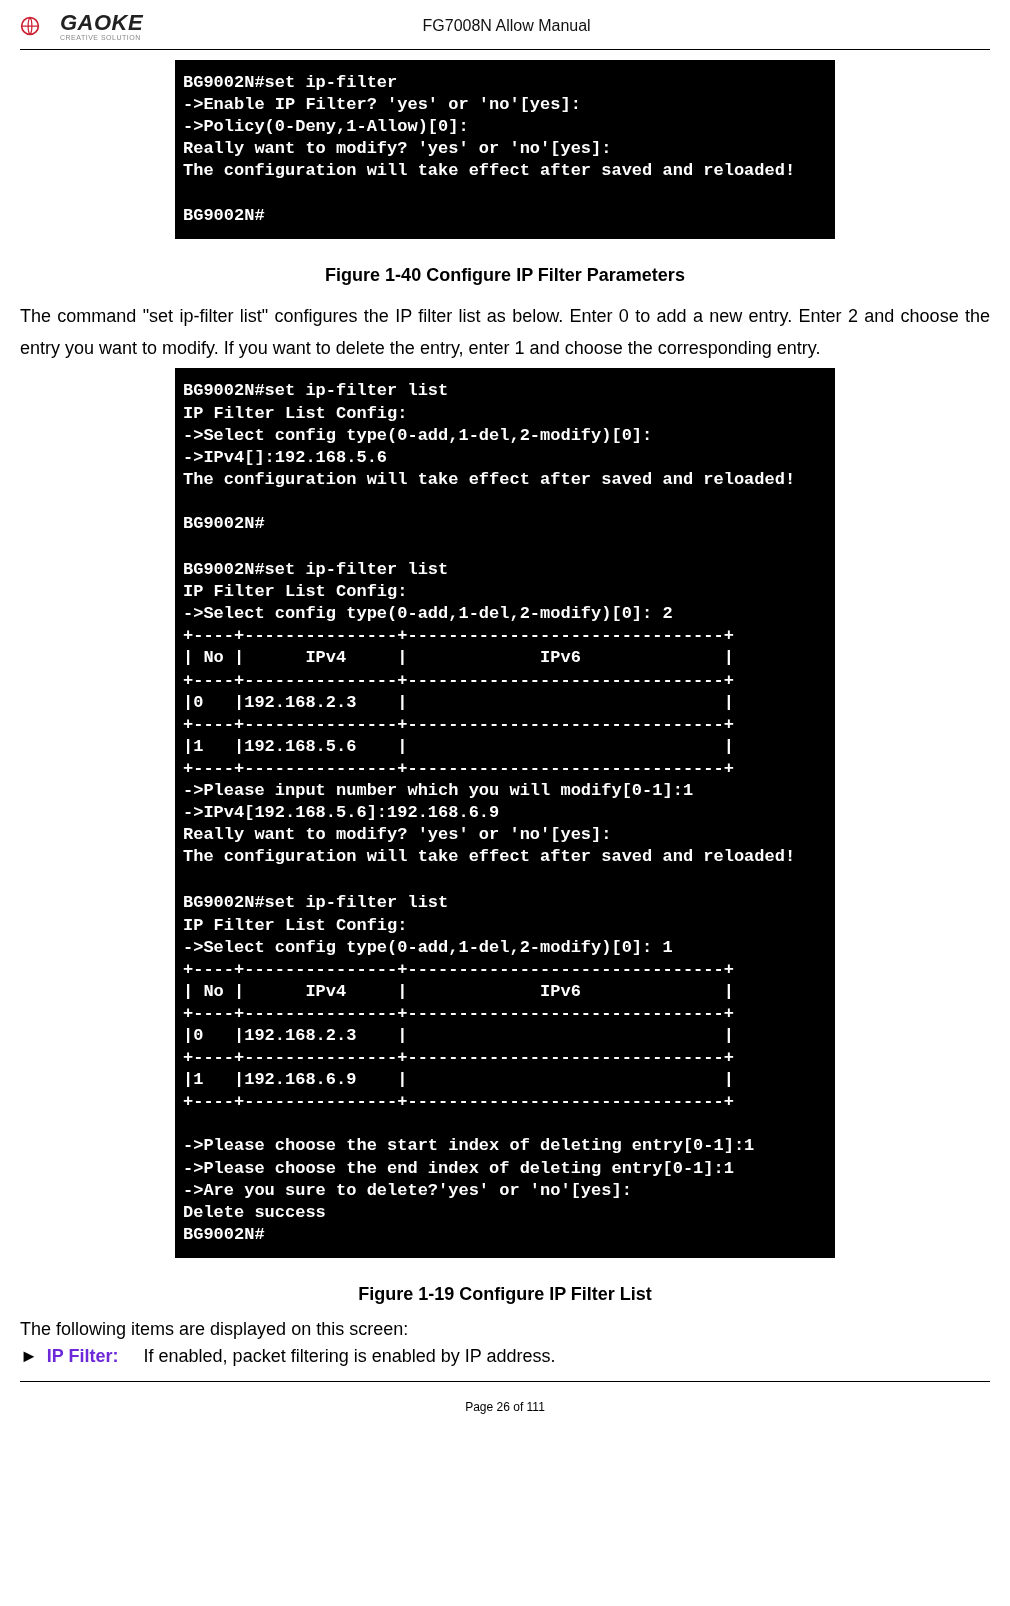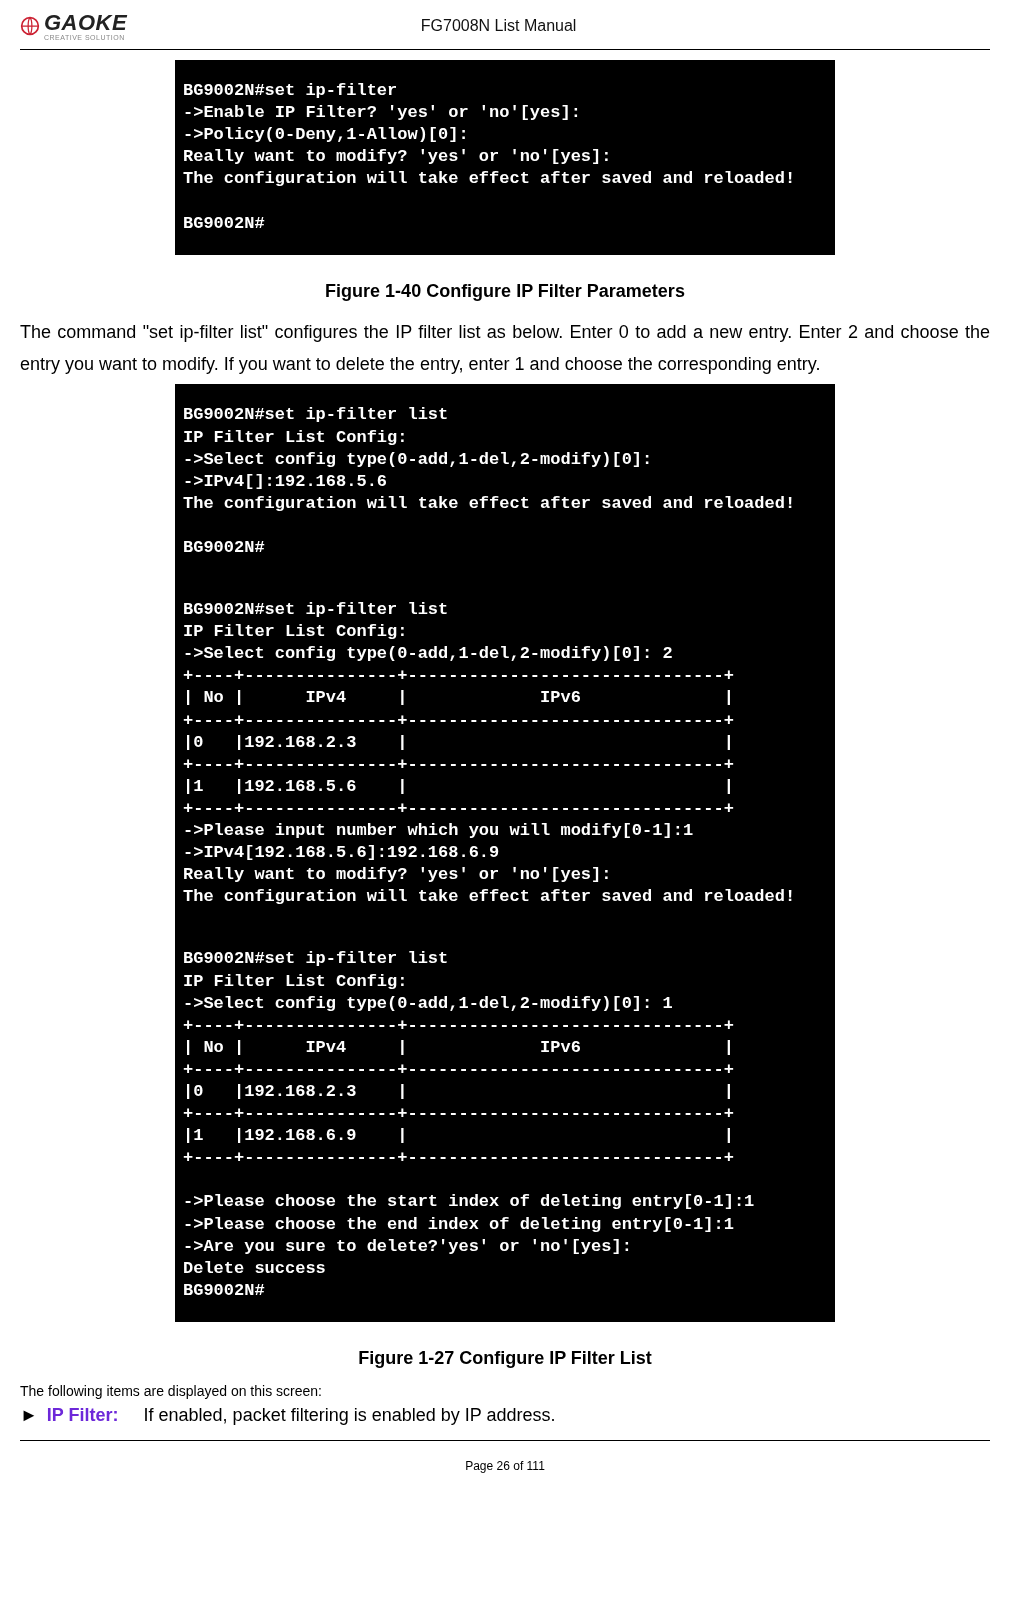--- a/index.html
+++ b/index.html
@@ -16,21 +16,21 @@
   }
   .header-row {
     display: flex;
     align-items: center;
     justify-content: space-between;
     padding: 0 0 6px 0;
   }
   .logo {
     display: flex;
     align-items: center;
-    gap: 4px;
+    gap: 20px;
   }
   .logo-icon {
     width: 20px;
     height: 20px;
   }
   .logo-text {
     font-weight: 900;
     font-size: 22px;
     color: #222;
     letter-spacing: 0.5px;
@@ -53,21 +53,21 @@
     border-top: 1.5px solid #000;
     margin: 2px 0 10px 0;
   }
   .terminal {
     background: #000;
     color: #fff;
     font-family: "Courier New", monospace;
     font-size: 17px;
     font-weight: bold;
     white-space: pre;
-    padding: 20px 8px;
+    padding: 12px 8px;
     line-height: 1.3;
     margin: 0 auto;
     overflow: hidden;
   }
   .t1 { width: 660px; }
   .t2 { width: 660px; margin-top: 0; }
   .t3 { width: 660px; margin-top: 0; }
   .t4 { width: 660px; margin-top: 0; }
   .term-wrap { margin: 0 auto; width: 660px; }
   .figure-caption {
@@ -76,21 +76,21 @@
     font-size: 18px;
     margin: 26px 0 14px 0;
   }
   .body-text {
     font-size: 18px;
     line-height: 1.8;
     text-align: justify;
     margin: 6px 0 4px 0;
   }
   .items-intro {
-    font-size: 14px;
+    font-size: 18px;
     margin: 6px 0;
   }
   .item-line {
     font-size: 18px;
     margin: 4px 0;
   }
   .bullet-icon {
     color: #000;
     margin-right: 4px;
   }
@@ -118,21 +118,21 @@
   <div class="logo">
     <svg class="logo-icon" viewBox="0 0 24 24">
       <circle cx="12" cy="12" r="10" fill="none" stroke="#c23" stroke-width="2"></circle>
       <path d="M2 12h20M12 2c3 3 3 17 0 20M12 2c-3 3-3 17 0 20" fill="none" stroke="#c23" stroke-width="1.5"></path>
     </svg>
     <div>
       <div class="logo-text">GAOKE</div>
       <div class="logo-sub">CREATIVE SOLUTION</div>
     </div>
   </div>
-  <div class="doc-title">FG7008N List Manual</div>
+  <div class="doc-title">FG7008N Allow Manual</div>
   <div style="width:120px"></div>
 </div>
 <hr class="hr">
 
 <div class="term-wrap">
   <div class="terminal t1">BG9002N#set ip-filter
 -&gt;Enable IP Filter? 'yes' or 'no'[yes]:
 -&gt;Policy(0-Deny,1-Allow)[0]:
 Really want to modify? 'yes' or 'no'[yes]:
 The configuration will take effect after saved and reloaded!
@@ -177,21 +177,21 @@
 |1   |192.168.6.9    |                               |
 +----+---------------+-------------------------------+
 
 -&gt;Please choose the start index of deleting entry[0-1]:1
 -&gt;Please choose the end index of deleting entry[0-1]:1
 -&gt;Are you sure to delete?'yes' or 'no'[yes]:
 Delete success
 BG9002N#</div>
 </div>
 
-<div class="figure-caption">Figure 1-27   Configure IP Filter List</div>
+<div class="figure-caption">Figure 1-19   Configure IP Filter List</div>
 
 <p class="items-intro">The following items are displayed on this screen:</p>
 
 <p class="item-line">
   <span class="bullet-icon">►</span>
   <span class="item-label">IP Filter:</span>
   <span> If enabled, packet filtering is enabled by IP address.</span>
 </p>
 
 

